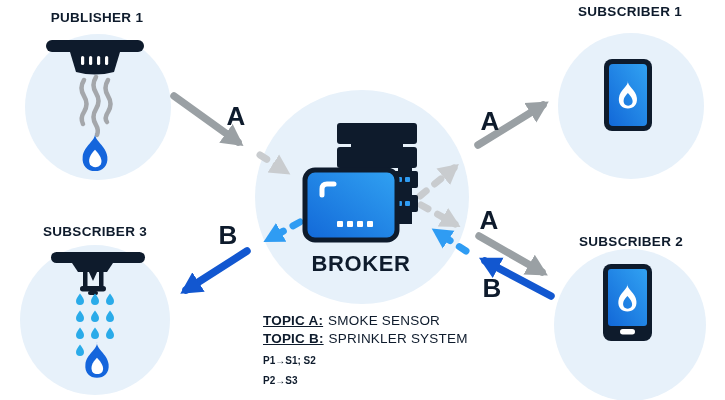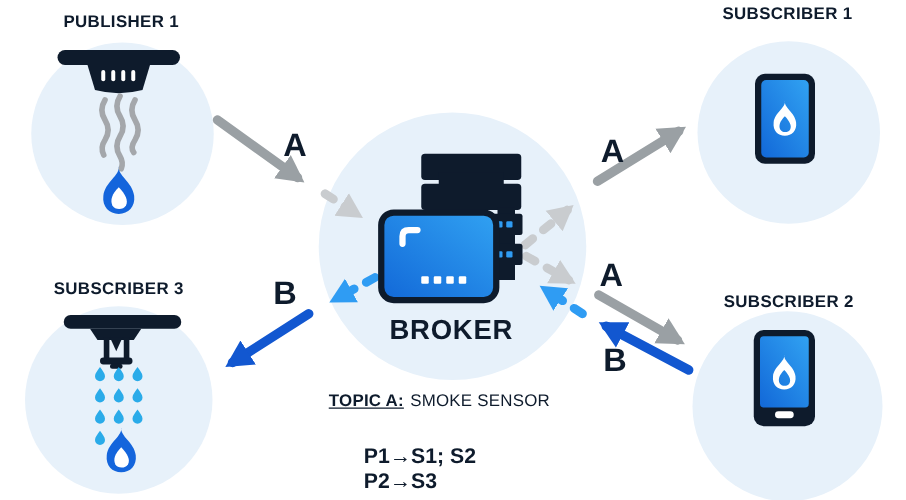--- a/index.html
+++ b/index.html
@@ -25,21 +25,21 @@
   .node-lbl{font-size:13.5px;letter-spacing:.3px;}
   .two-line{text-align:center;line-height:17px;}
   .broker-lbl{font-size:22px;letter-spacing:.6px;}
   .ab{font-size:26px;}
   .legend-line{
     position:absolute;white-space:nowrap;font-size:13.5px;letter-spacing:.2px;color:var(--navy);
   }
   .legend-line .b{font-weight:700;text-decoration:underline;}
   .legend-line .v{font-weight:400;margin-left:5px;}
   .route{
-    position:absolute;white-space:nowrap;font-size:17px;font-weight:700;color:var(--navy);margin-left:28px;
+    position:absolute;white-space:nowrap;font-size:10px;font-weight:700;color:var(--navy);
   }
 </style>
 </head>
 <body>
 
 <div class="stage">
 
   <svg width="725" height="400" viewBox="0 0 725 400">
     <defs>
       <linearGradient id="screenGrad" x1="1" y1="0" x2="0" y2="1">
@@ -174,16 +174,19 @@
 
   <div class="lbl ab" style="left:236px;top:116px">A</div>
   <div class="lbl ab" style="left:490px;top:121px">A</div>
   <div class="lbl ab" style="left:489px;top:220px">A</div>
   <div class="lbl ab" style="left:492px;top:288px">B</div>
   <div class="lbl ab" style="left:228px;top:235px">B</div>
 
   <div class="legend-line" style="left:263px;top:313px">
     <span class="b">TOPIC A:</span><span class="v">SMOKE SENSOR</span>
   </div>
+  <div class="legend-line" style="left:263px;top:331px">
+    <span class="b">TOPIC B:</span><span class="v">SPRINKLER SYSTEM</span>
+  </div>
   <div class="route" style="left:263px;top:355px">P1→S1; S2</div>
   <div class="route" style="left:263px;top:375px">P2→S3</div>
 
 </div>
 
 </body></html>

